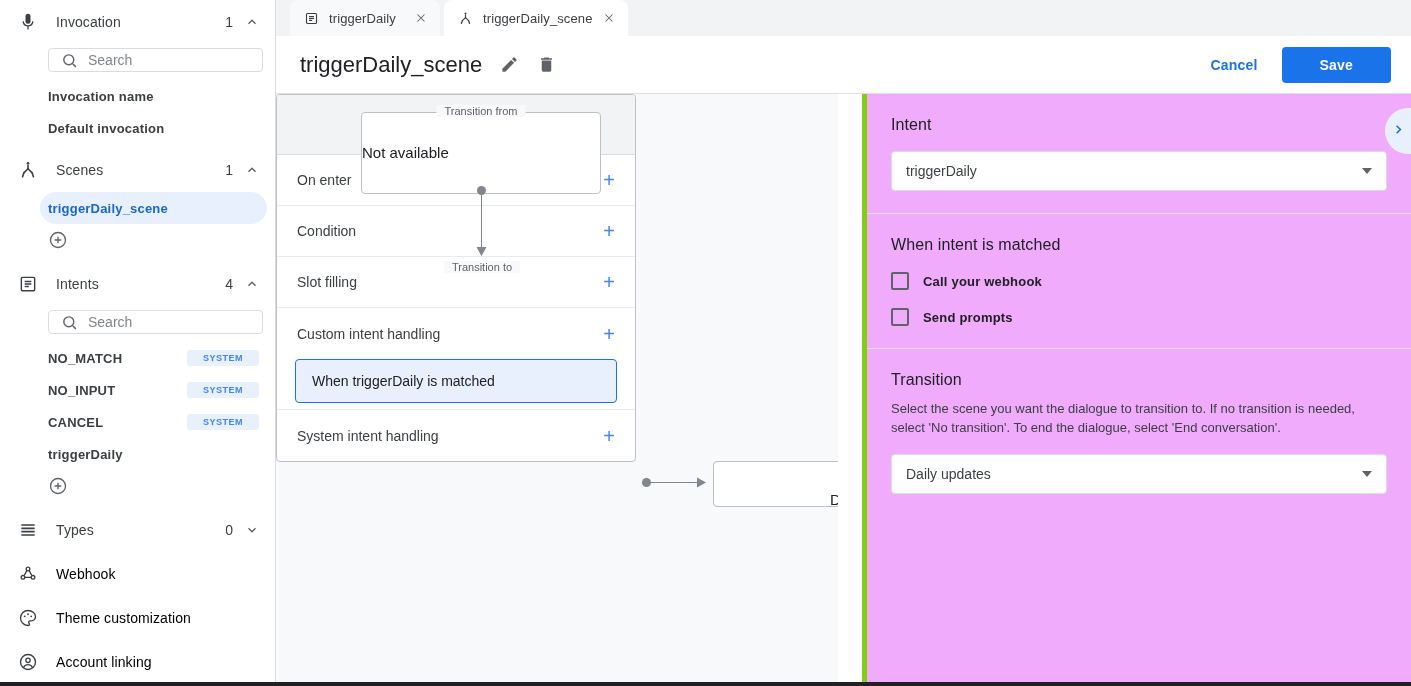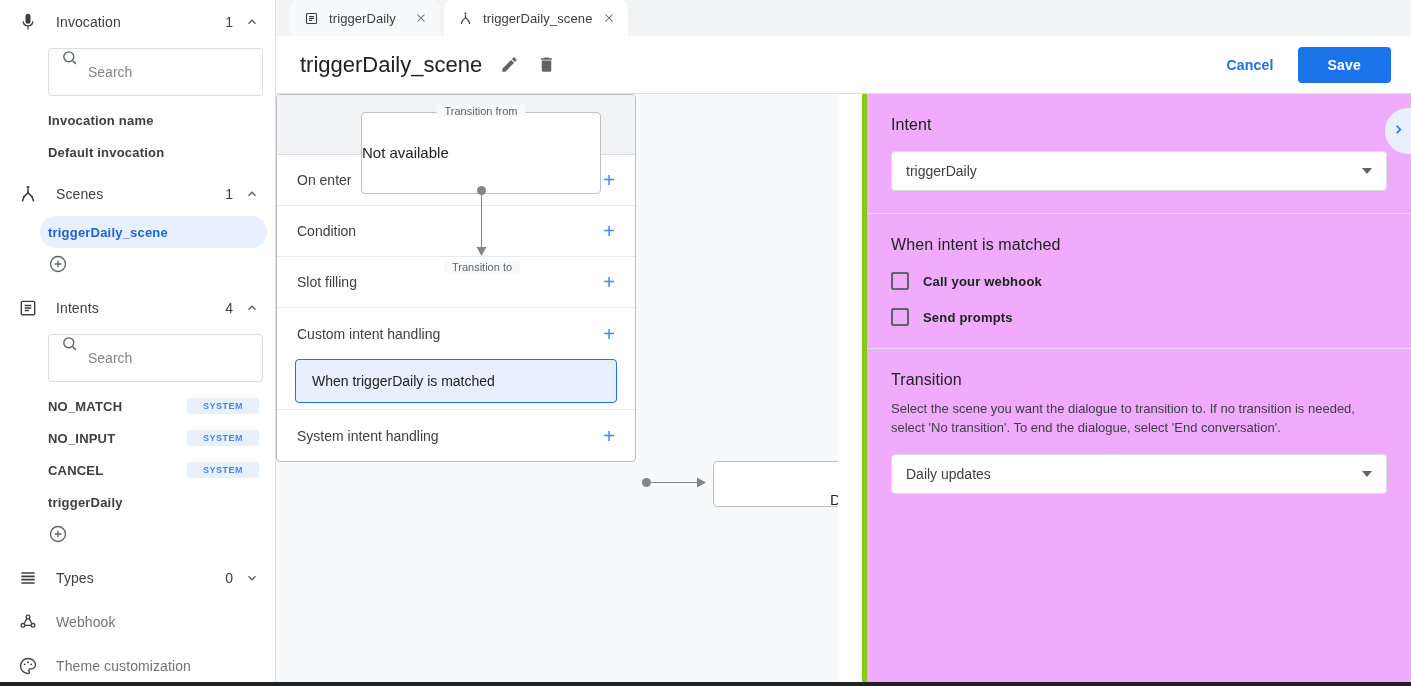--- a/index.html
+++ b/index.html
@@ -33,22 +33,22 @@
   }
   .nav-icon svg { display: block; }
   .nav-group-label {
     flex: 1; font-size: 14px; color: #3c4043; letter-spacing: .1px;
   }
   .nav-count { font-size: 14px; color: #3c4043; margin-right: 12px; }
   .chev { width: 14px; height: 14px; color: #5f6368; display:flex; align-items:center; justify-content:center;}
 
   .search-wrap { padding: 4px 12px 8px 48px; }
   .search-box {
-    display: flex; gap: 10px;
-    height: 48px; border: 1px solid #dadce0; border-radius: 4px;
+    display: flex; align-items: center; gap: 10px;
+    height: 24px; border: 1px solid #dadce0; border-radius: 4px;
     padding: 0 12px; background: #fff;
   }
   .search-box .s-ico { color: #5f6368; display:flex; }
   .search-box input {
     border: none; outline: none; flex: 1; font-size: 14px;
     font-family: "Liberation Sans", sans-serif; color: #3c4043; background: transparent;
   }
   .search-box input::placeholder { color: #80868b; }
 
   .nav-item {
@@ -64,21 +64,21 @@
     background: #e8f0fe; color: #4285f4; font-size: 9px; font-weight: bold;
     padding: 3px 16px; border-radius: 3px; letter-spacing: .5px;
   }
   .add-row { margin-left: 48px; padding: 6px 0 8px 0; }
   .add-circle { width: 20px; height: 20px; color: #5f6368; cursor: pointer; }
 
   .leaf-item {
     display: flex; align-items: center; height: 44px;
     padding: 0 16px; cursor: pointer;
   }
-  .leaf-item .lf-label { font-size: 14px; color: #737373; letter-spacing: .1px; }
+  .leaf-item .lf-label { font-size: 14px; color: #000000; letter-spacing: .1px; }
 
   
   .main { flex: 1; display: flex; flex-direction: column; position: relative; background: #fff; min-width:0;}
 
   .tabbar {
     height: 36px; background: #f1f3f4; display: flex; align-items: flex-end;
     padding-left: 14px; gap: 4px; flex: 0 0 36px;
   }
   .tab {
     display: flex; align-items: center; gap: 10px;
@@ -103,21 +103,21 @@
   .header-icon { margin-left: 18px; color: #5f6368; cursor: pointer; display: flex; }
   .header-spacer { flex: 1; }
   .btn-text {
     font-size: 14px; color: #1a73e8; font-weight: bold; letter-spacing: .2px;
     background: none; border: none; cursor: pointer; padding: 9px 14px; border-radius: 4px;
     font-family: "Liberation Sans", sans-serif;
   }
   .btn-primary {
     font-size: 14px; color: #fff; font-weight: bold; letter-spacing: .2px;
     background: #1a73e8; border: none; cursor: pointer;
-    padding: 0 30px; height: 36px; border-radius: 4px; margin-left: 10px;
+    padding: 0 38px; height: 36px; border-radius: 4px; margin-left: 10px;
     font-family: "Liberation Sans", sans-serif;
   }
 
   .body-area { flex: 1; display: flex; min-height: 0; position: relative; }
 
   
   .canvas {
     flex: 1; background: #f8f9fa; position: relative; overflow: hidden; min-width: 0;
   }
   .node {

